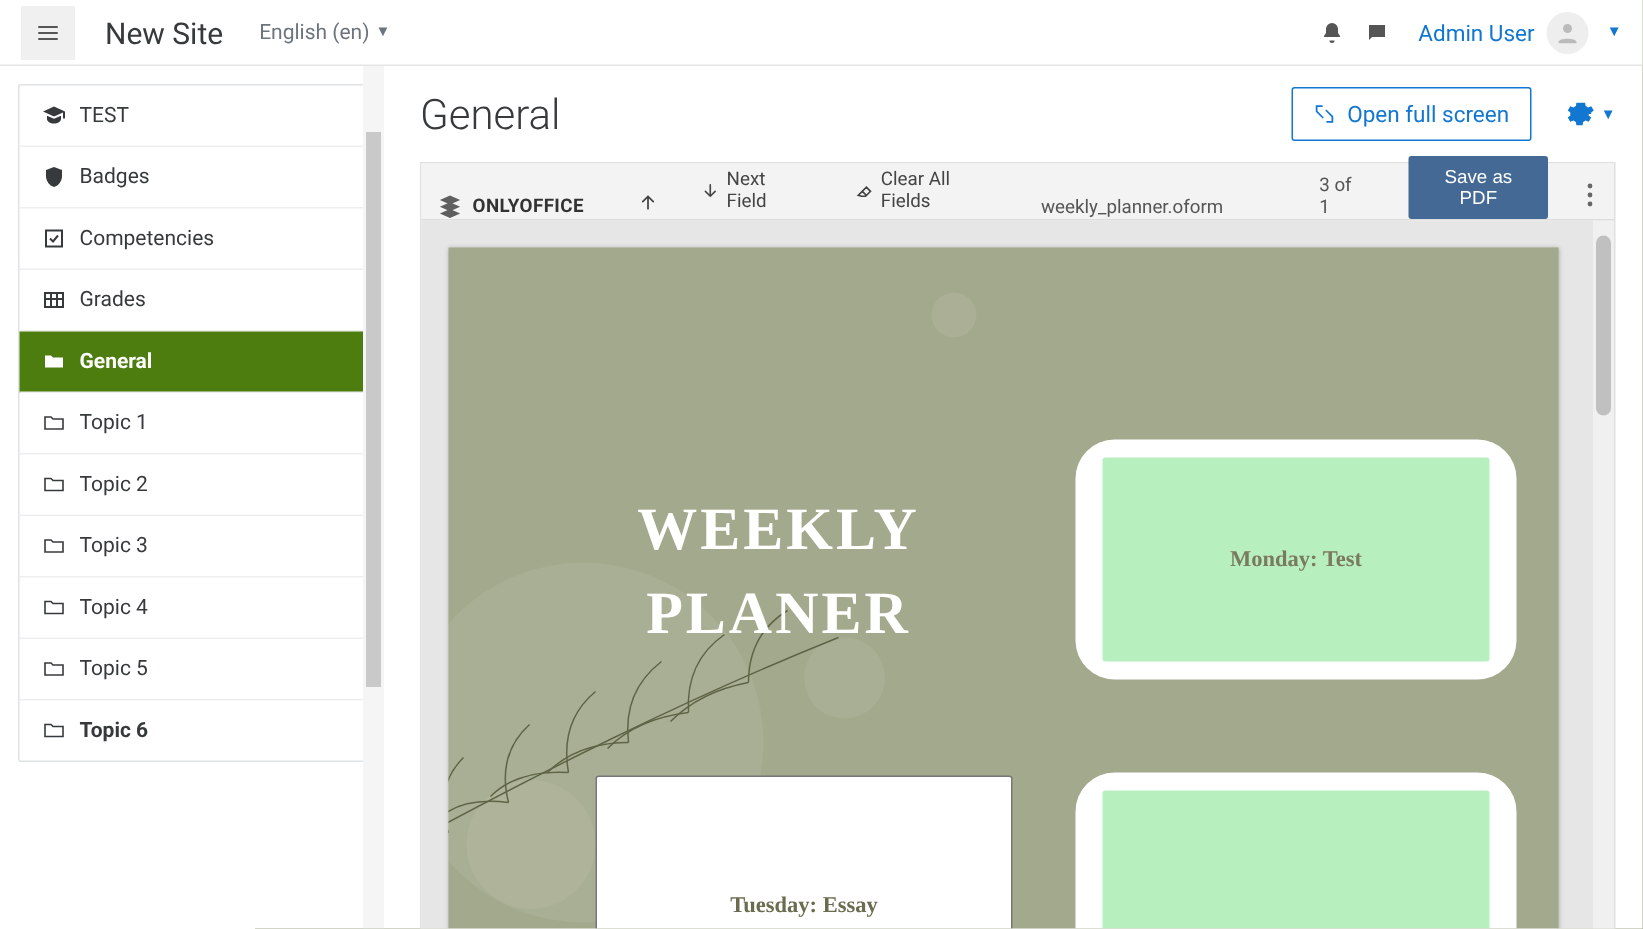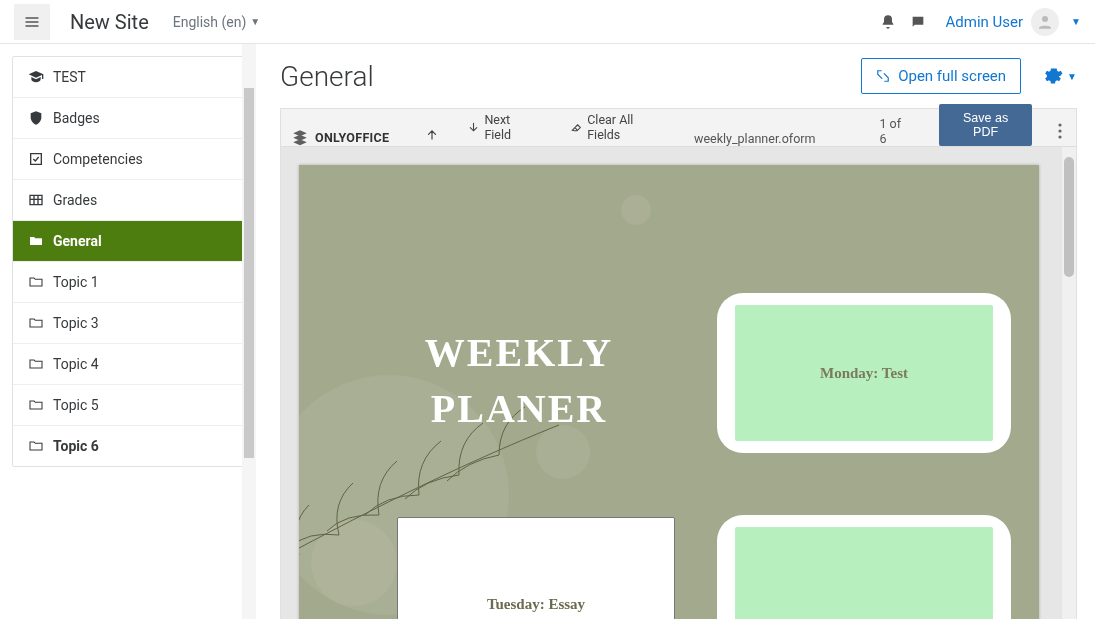--- a/index.html
+++ b/index.html
@@ -416,20 +416,28 @@
             </svg>
           </span>
         <span>Topic 1</span>
       </div>
       <div class="sidebar-item indent">
         <span class="side-icon">
             <svg width="16" height="16" viewBox="0 0 24 24">
               <path fill="none" stroke="currentColor" stroke-width="1.6" d="M3 6h6l2 2h10v10H3z"></path>
             </svg>
           </span>
+        <span>Topic 2</span>
+      </div>
+      <div class="sidebar-item indent">
+        <span class="side-icon">
+            <svg width="16" height="16" viewBox="0 0 24 24">
+              <path fill="none" stroke="currentColor" stroke-width="1.6" d="M3 6h6l2 2h10v10H3z"></path>
+            </svg>
+          </span>
         <span>Topic 3</span>
       </div>
       <div class="sidebar-item indent">
         <span class="side-icon">
             <svg width="16" height="16" viewBox="0 0 24 24">
               <path fill="none" stroke="currentColor" stroke-width="1.6" d="M3 6h6l2 2h10v10H3z"></path>
             </svg>
           </span>
         <span>Topic 4</span>
       </div>
@@ -495,21 +503,21 @@
         </div>
         <div class="tb-btn" style="margin-left:10px">
           <svg width="14" height="14" viewBox="0 0 24 24">
               <path fill="none" stroke="#444" stroke-width="2" d="M4 18 14 8l5 5-6 6H8zM9 13l5 5"></path>
             </svg>
           <span>Clear All Fields</span>
         </div>
         <div class="tb-spacer"></div>
         <div class="tb-filename">weekly_planner.oform</div>
         <div class="tb-spacer"></div>
-        <div class="tb-pages">1 of 6</div>
+        <div class="tb-pages">3 of 1</div>
         <button class="save-pdf">Save as PDF</button>
         <div class="dots-btn">
           <svg width="4" height="16" viewBox="0 0 4 16">
               <circle cx="2" cy="2" r="1.6" fill="#666"></circle>
               <circle cx="2" cy="8" r="1.6" fill="#666"></circle>
               <circle cx="2" cy="14" r="1.6" fill="#666"></circle>
             </svg>
         </div>
       </div>
 

